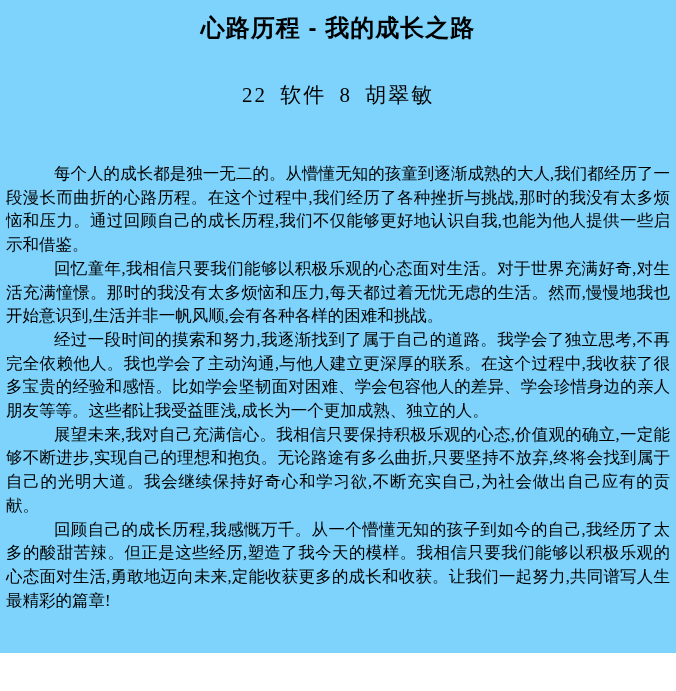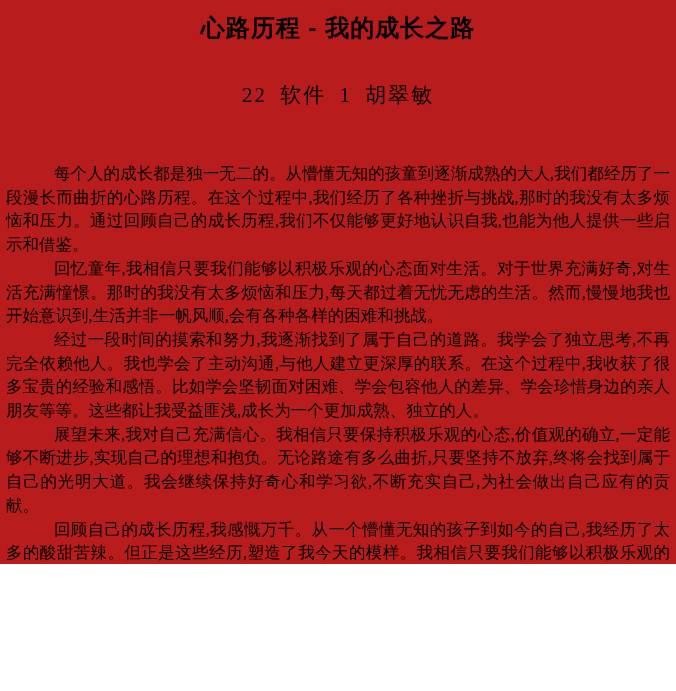--- a/index.html
+++ b/index.html
@@ -3,22 +3,22 @@
 <meta charset="utf-8">
 <style>
   html, body {
     margin: 0;
     padding: 0;
     background: #ffffff;
   }
   .page {
     position: relative;
     width: 676px;
-    height: 564px;
-    background: #b91c1c;
+    height: 653px;
+    background: #7dd3fc;
     color: #000000;
     overflow: hidden;
     box-sizing: border-box;
   }
   .doc-title {
     margin: 13px 0 0 0;
     font-family: "Liberation Sans", sans-serif;
     font-weight: 700;
     font-size: 24px;
     line-height: 30px;
@@ -50,21 +50,21 @@
     padding: 0;
     text-indent: 48px;
   }
 </style>
 </head>
 <body>
 
 <div class="page">
   <h1 class="doc-title">心路历程 - 我的成长之路</h1>
 
-  <div class="doc-byline">22 软件 1 胡翠敏</div>
+  <div class="doc-byline">22 软件 8 胡翠敏</div>
 
   <div class="doc-body">
     <p>每个人的成长都是独一无二的。从懵懂无知的孩童到逐渐成熟的大人,我们都经历了一段漫长而曲折的心路历程。在这个过程中,我们经历了各种挫折与挑战,那时的我没有太多烦恼和压力。通过回顾自己的成长历程,我们不仅能够更好地认识自我,也能为他人提供一些启示和借鉴。</p>
     <p>回忆童年,我相信只要我们能够以积极乐观的心态面对生活。对于世界充满好奇,对生活充满憧憬。那时的我没有太多烦恼和压力,每天都过着无忧无虑的生活。然而,慢慢地我也开始意识到,生活并非一帆风顺,会有各种各样的困难和挑战。</p>
     <p>经过一段时间的摸索和努力,我逐渐找到了属于自己的道路。我学会了独立思考,不再完全依赖他人。我也学会了主动沟通,与他人建立更深厚的联系。在这个过程中,我收获了很多宝贵的经验和感悟。比如学会坚韧面对困难、学会包容他人的差异、学会珍惜身边的亲人朋友等等。这些都让我受益匪浅,成长为一个更加成熟、独立的人。</p>
     <p>展望未来,我对自己充满信心。我相信只要保持积极乐观的心态,价值观的确立,一定能够不断进步,实现自己的理想和抱负。无论路途有多么曲折,只要坚持不放弃,终将会找到属于自己的光明大道。我会继续保持好奇心和学习欲,不断充实自己,为社会做出自己应有的贡献。</p>
     <p>回顾自己的成长历程,我感慨万千。从一个懵懂无知的孩子到如今的自己,我经历了太多的酸甜苦辣。但正是这些经历,塑造了我今天的模样。我相信只要我们能够以积极乐观的心态面对生活,勇敢地迈向未来,定能收获更多的成长和收获。让我们一起努力,共同谱写人生最精彩的篇章!</p>
   </div>
 </div>
 

